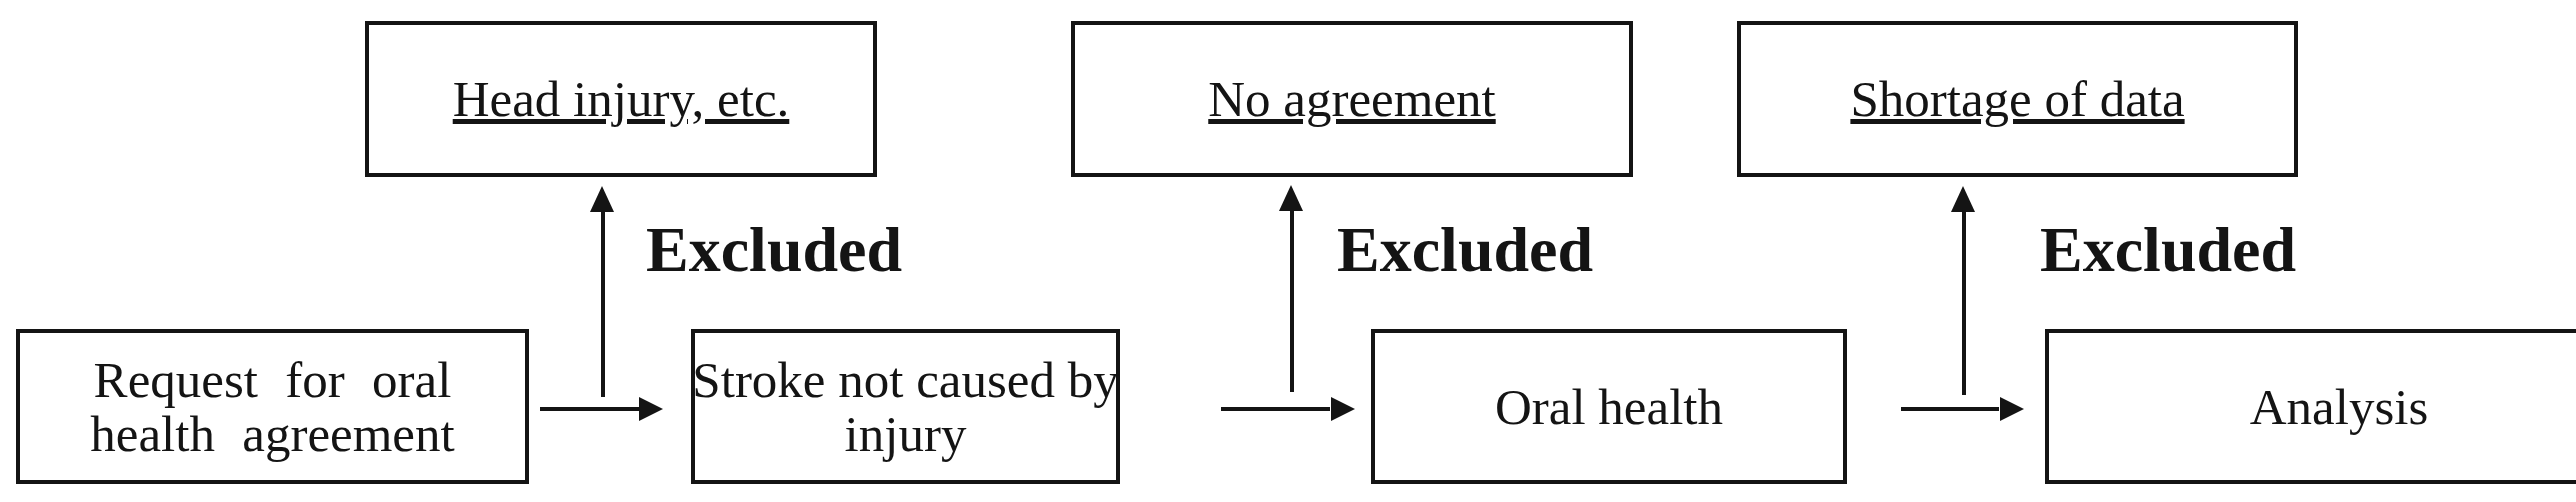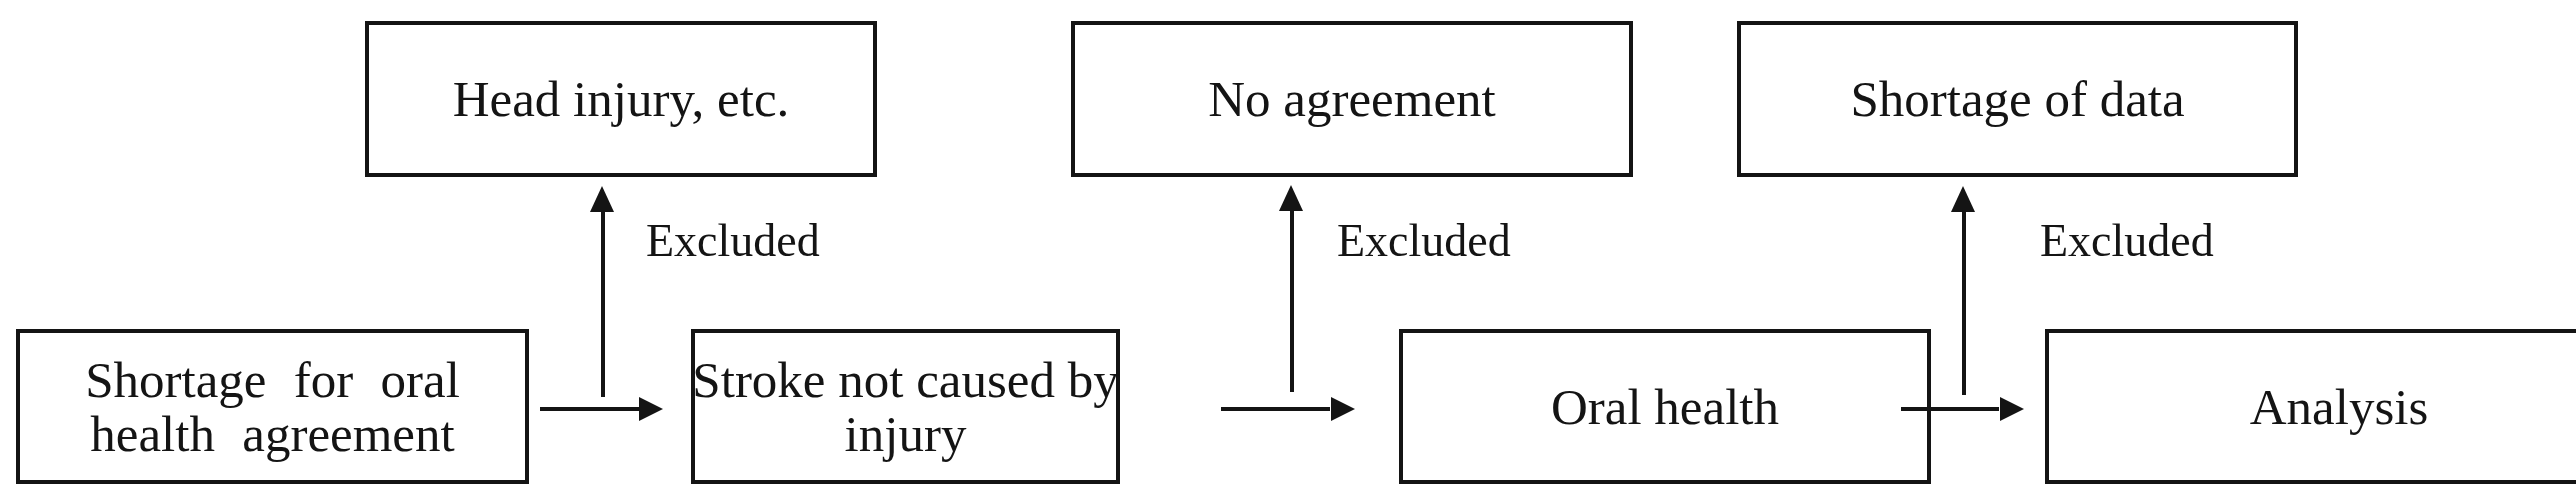--- a/index.html
+++ b/index.html
@@ -24,30 +24,30 @@
     display: flex;
     flex-direction: column;
     align-items: center;
     justify-content: center;
     text-align: center;
     font-size: 51px;
     line-height: 54px;
     white-space: nowrap;
   }
   .box span { display: block; }
-  .top-row  { top: 21px;  height: 156px; }
+  .top-row  { top: 21px;  height: 156px; text-decoration: underline; }
   .bot-row  { top: 329px; height: 155px; }
 
   .t1 { left: 365px;  width: 512px; }
   .t2 { left: 1071px; width: 562px; }
   .t3 { left: 1737px; width: 561px; }
 
   .b1 { left: 16px;   width: 513px; word-spacing: 14.6px; }
   .b2 { left: 691px;  width: 429px; }
-  .b3 { left: 1371px; width: 532px; margin-left: 28px; }
+  .b3 { left: 1371px; width: 476px; }
   .b4 { left: 2045px; width: 588px; }
 
   .hshaft {
     position: absolute;
     height: 3.6px;
     background: #141414;
     top: 407px;
   }
   .head-right {
     position: absolute;
@@ -65,42 +65,43 @@
   .head-up {
     position: absolute;
     width: 0; height: 0;
     border-left: 12.4px solid transparent;
     border-right: 12.4px solid transparent;
     border-bottom: 26px solid #141414;
   }
   .excluded-label {
     position: absolute;
     top: 218px;
-    font-size: 46px;
+    font-size: 64px;
     line-height: 1;
     white-space: nowrap;
+    font-weight: bold;
   }
 </style>
 </head>
 <body>
 
 <div class="canvas">
 
   <div class="box top-row t1">
     <span>Head injury, etc.</span>
   </div>
   <div class="box top-row t2">
     <span>No agreement</span>
   </div>
   <div class="box top-row t3">
     <span>Shortage of data</span>
   </div>
 
   <div class="box bot-row b1">
-    <span>Shortage for oral</span>
+    <span>Request for oral</span>
     <span>health agreement</span>
   </div>
   <div class="box bot-row b2">
     <span>Stroke not caused by</span>
     <span>injury</span>
   </div>
   <div class="box bot-row b3">
     <span>Oral health</span>
   </div>
   <div class="box bot-row b4">

